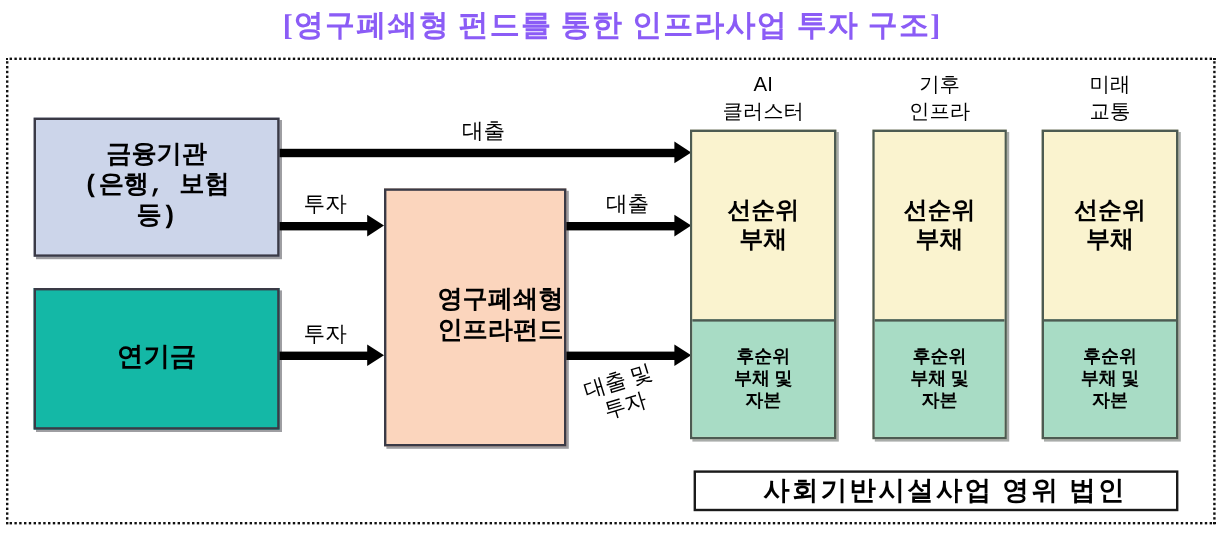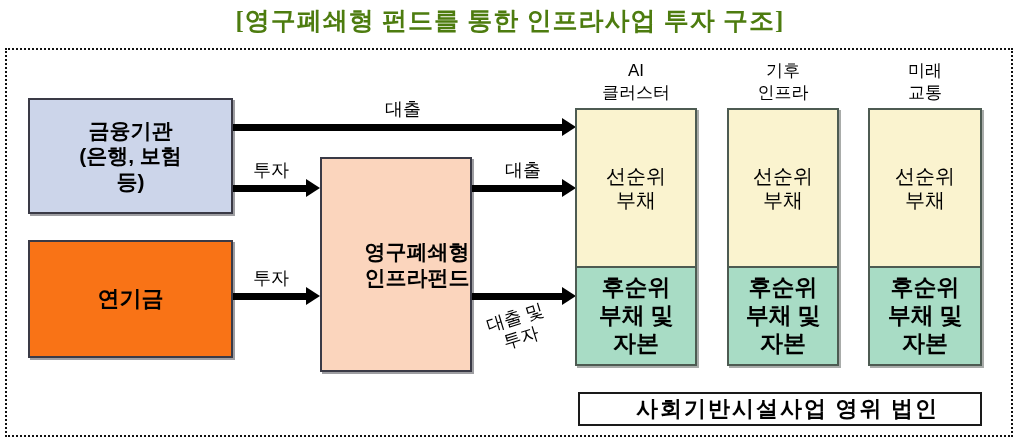--- a/index.html
+++ b/index.html
@@ -27,21 +27,21 @@
   
   .title {
     position: absolute;
     left: 0;
     top: 4px;
     width: 1020px;
     text-align: center;
     font-size: 25px;
     font-weight: 700;
     letter-spacing: 1px;
-    color: #4d7c0f;
+    color: #8b5cf6;
     font-family: "Liberation Serif", "DejaVu Serif", serif;
     white-space: nowrap;
   }
 
   
   .outer-frame {
     position: absolute;
     left: 5px;
     top: 48px;
     width: 1008px;
@@ -56,38 +56,38 @@
     box-sizing: border-box;
     border: 2px solid #3a3a46;
     box-shadow: 2px 2px 0 rgba(40,40,48,0.45);
     display: flex;
     align-items: center;
     justify-content: center;
     text-align: center;
     font-weight: 700;
     color: #000000;
     line-height: 1.22;
-    font-family: Liberation Sans, sans-serif;
+    font-family: Liberation Mono, monospace;
   }
 
   .box-bank {
     left: 28px;
     top: 98px;
     width: 205px;
     height: 116px;
     background: #ccd5ea;
     font-size: 21px;
   }
 
   .box-pension {
     left: 28px;
     top: 240px;
     width: 205px;
     height: 118px;
-    background: #f97316;
+    background: #14b8a6;
     font-size: 22px;
   }
 
   .box-fund {
     left: 320px;
     top: 157px;
     width: 152px;
     height: 215px;
     background: #fbd5bd;
     font-size: 21px;
@@ -133,36 +133,36 @@
   }
 
   .tranche-senior {
     flex: 0 0 156px;
     background: #faf3cf;
     display: flex;
     align-items: center;
     justify-content: center;
     text-align: center;
     font-size: 20px;
-    font-weight: 400;
+    font-weight: 700;
     color: #000000;
     line-height: 1.22;
     white-space: pre-line;
     box-sizing: border-box;
   }
 
   .tranche-junior {
     flex: 1 1 auto;
     background: #a8dcc5;
     border-top: 2px solid #4d5b52;
     display: flex;
     align-items: center;
     justify-content: center;
     text-align: center;
-    font-size: 23px;
+    font-size: 15px;
     font-weight: 700;
     color: #000000;
     line-height: 1.22;
     white-space: pre-line;
     box-sizing: border-box;
   }
 
   
   .spc-bar {
     position: absolute;

